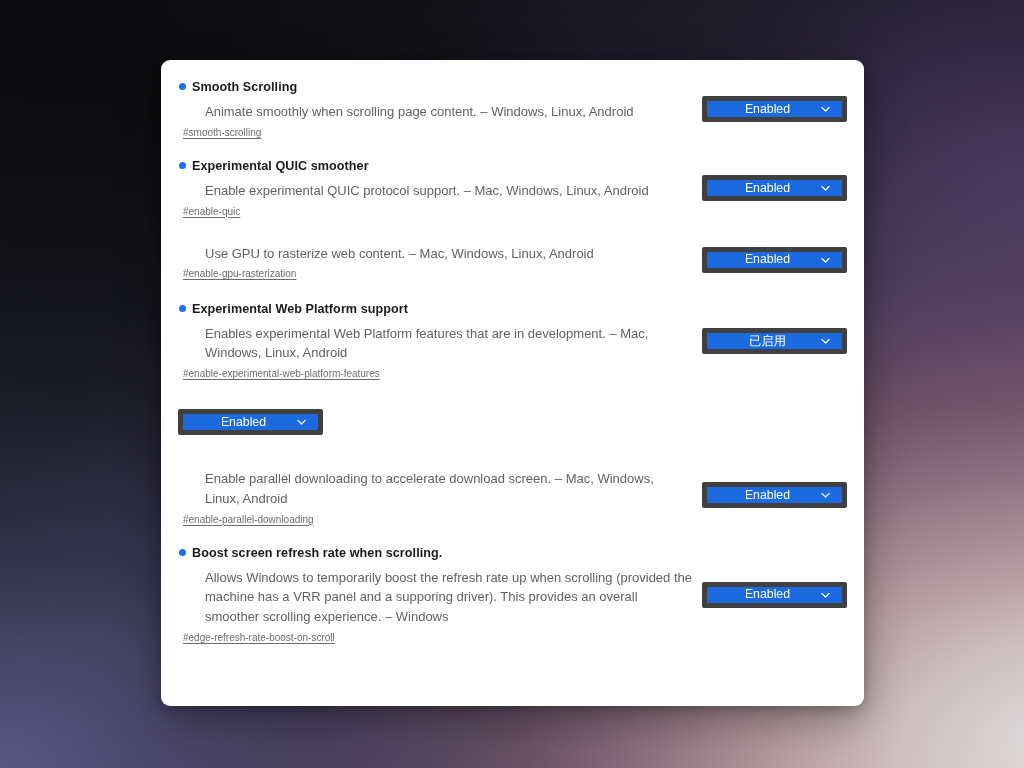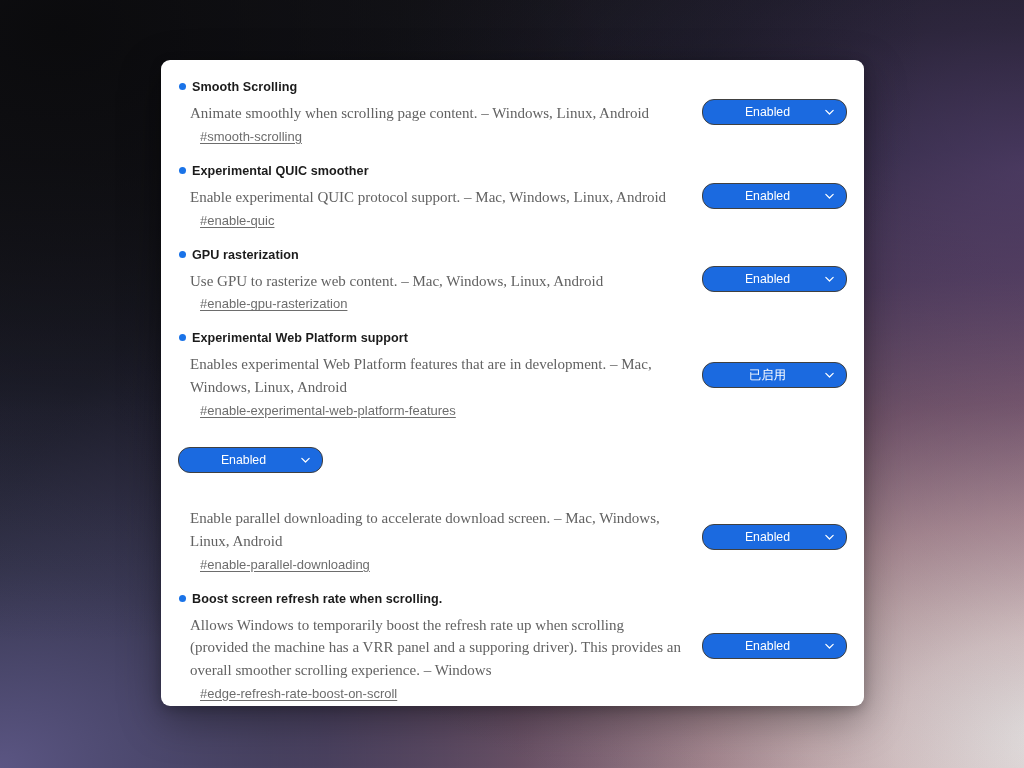--- a/index.html
+++ b/index.html
@@ -119,33 +119,32 @@
   .flag-title {
     font-size: 12.6px;
     font-weight: bold;
     color: #1b1b1b;
     letter-spacing: 0.005em;
     line-height: 1.35;
   }
 
   .flag-desc {
     margin-top: 6px;
-    margin-left: 11px;
-    font-size: 15px;
+    margin-left: 26px;
+    font-size: 13px;
     color: #626262;
     line-height: 1.52;
     max-width: 492px;
-    font-family: Liberation Serif, serif;
   }
 
   .flag-link {
     display: inline-block;
     margin-top: 4px;
-    margin-left: 21px;
-    font-size: 13px;
+    margin-left: 4px;
+    font-size: 10px;
     color: #6d6d6d;
     text-decoration: underline;
     text-underline-offset: 2px;
     cursor: pointer;
   }
 
   
   .flag-control {
     flex: 0 0 auto;
     width: 160px;
@@ -154,22 +153,22 @@
     justify-content: flex-end;
     align-self: center;
     padding-right: 5px;
   }
 
   .flag-select {
     position: relative;
     width: 145px;
     height: 26px;
     background: #1b6ae0;
-    border: 1px solid #404040;
-    border-radius: 12px;
+    border: 5px solid #404040;
+    border-radius: 2px;
     display: flex;
     align-items: center;
     justify-content: center;
     cursor: pointer;
   }
 
   .flag-select .sel-label {
     font-size: 12.3px;
     color: #ffffff;
     line-height: 1;
@@ -228,24 +227,21 @@
             <span class="sel-label">Enabled</span>
             <span class="chev">
               <svg viewBox="0 0 12 12" width="11" height="11" aria-hidden="true">
                 <path d="M2 4.2 L6 8.2 L10 4.2" fill="none" stroke="#ffffff" stroke-width="1.35" stroke-linecap="round" stroke-linejoin="round"></path>
               </svg>
             </span>
           </div>
         </div>
       </div>
       <div class="flag-row">
-        <div class="flag-main"><div class="flag-title-line">
-            <span class="flag-bullet"></span>
-            <span class="flag-title">GPU rasterization</span>
-          </div><div class="flag-desc">Use GPU to rasterize web content. – Mac, Windows, Linux, Android</div><a class="flag-link">#enable-gpu-rasterization</a></div>
+        <div class="flag-main"><div class="flag-desc">Use GPU to rasterize web content. – Mac, Windows, Linux, Android</div><a class="flag-link">#enable-gpu-rasterization</a></div>
         <div class="flag-control">
           <div class="flag-select">
             <span class="sel-label">Enabled</span>
             <span class="chev">
               <svg viewBox="0 0 12 12" width="11" height="11" aria-hidden="true">
                 <path d="M2 4.2 L6 8.2 L10 4.2" fill="none" stroke="#ffffff" stroke-width="1.35" stroke-linecap="round" stroke-linejoin="round"></path>
               </svg>
             </span>
           </div>
         </div>

